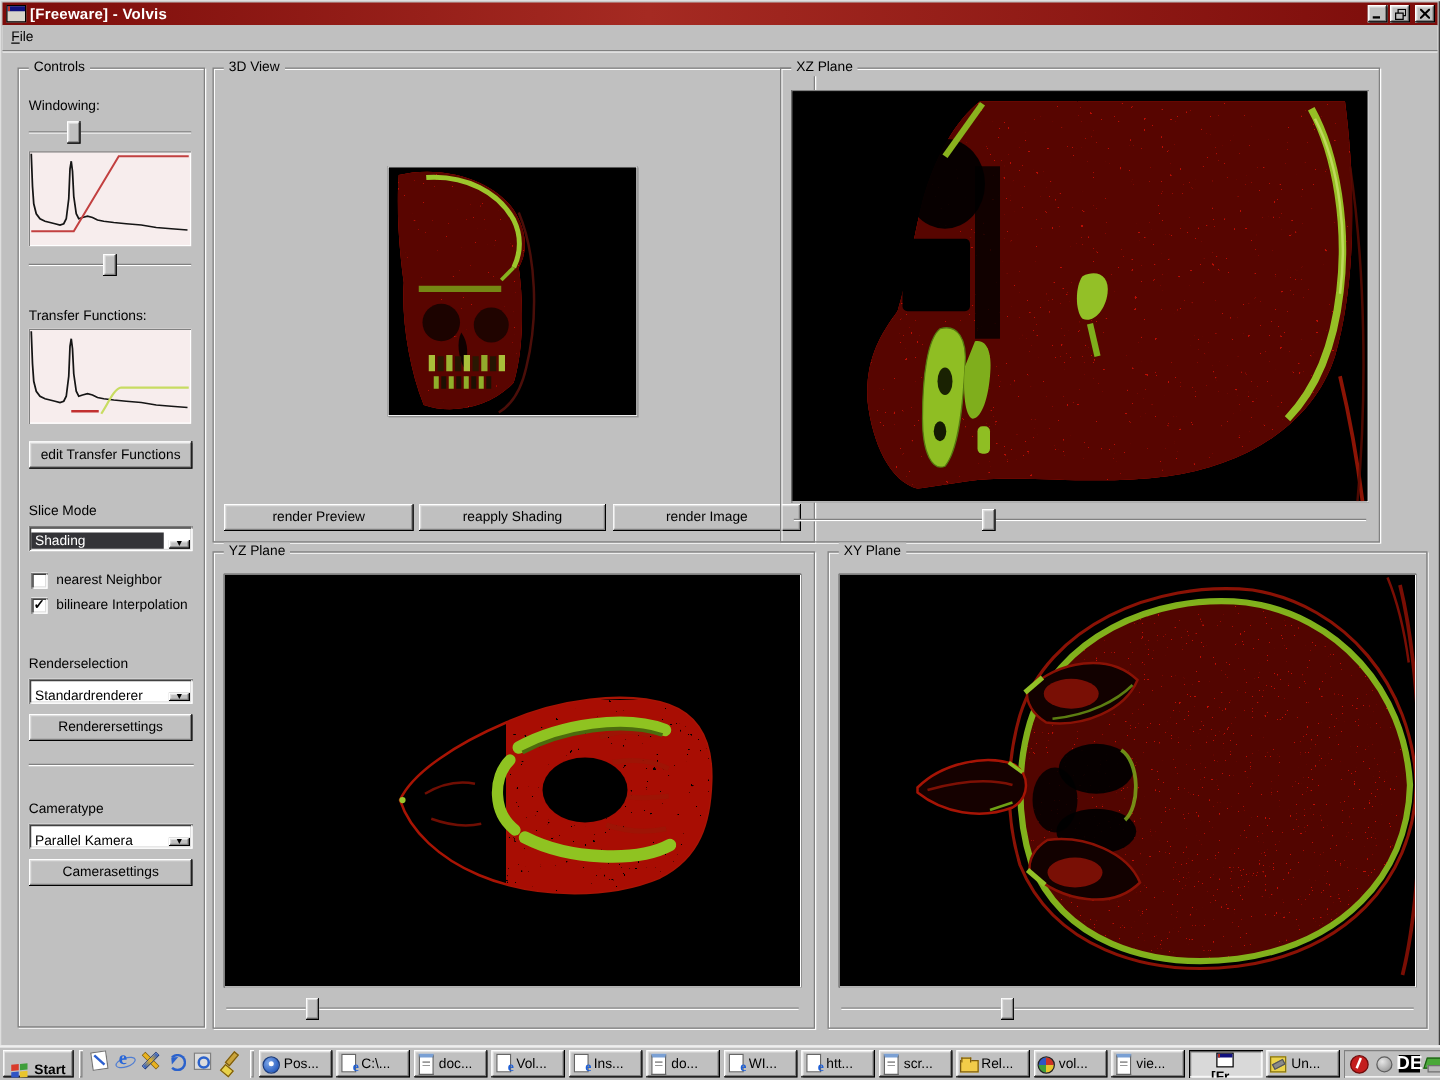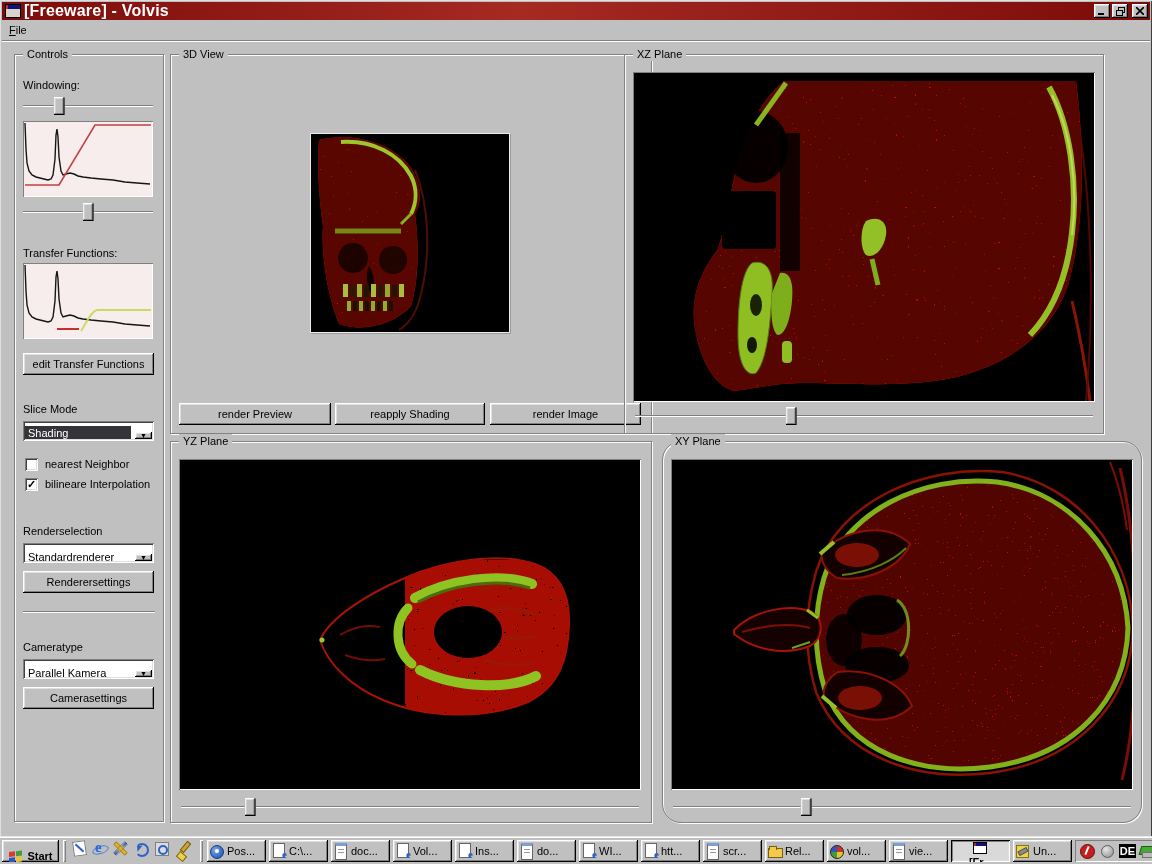--- a/index.html
+++ b/index.html
@@ -8,21 +8,21 @@
     box-shadow:inset 1px 1px 0 #dfdfdf, inset -1px -1px 0 #404040;}
   
   .r3{background:#c0c0c0;box-shadow:inset -1px -1px 0 #000,inset 1px 1px 0 #fff,inset -2px -2px 0 #808080,inset 2px 2px 0 #dfdfdf;}
   
   .titlebar{position:absolute;left:2px;top:2px;right:2px;height:18px;
     background:linear-gradient(90deg,#7c0c0a,#a52a22 45%,#7c0c0a);
     display:flex;align-items:center;padding:0 2px;}
   .app-icon{width:16px;height:14px;margin:0 3px 0 1px;flex:none;position:relative;}
   .app-icon::before{content:"";position:absolute;left:0;top:0;width:14px;height:12px;background:#d8d4cc;border:1px solid #000;}
   .app-icon::after{content:"";position:absolute;left:1px;top:1px;width:14px;height:4px;background:#10107e;box-shadow:inset 2px 0 0 #c03028;}
-  .title-text{flex:1;color:#fff;font-weight:bold;font-size:16px;letter-spacing:.2px;white-space:nowrap;overflow:hidden;}
+  .title-text{flex:1;color:#fff;font-weight:bold;font-size:12px;letter-spacing:.2px;white-space:nowrap;overflow:hidden;}
   .winbtn{width:16px;height:14px;margin-left:2px;display:flex;align-items:center;justify-content:center;flex:none;}
   .winbtn.gap{margin-left:4px;}
   .menubar{position:absolute;left:2px;top:20px;right:2px;height:20px;background:#c0c0c0;
     border-bottom:1px solid #808080;box-shadow:0 1px 0 #fff;display:flex;align-items:center;}
   .menu-item{padding:2px 7px;}
   .u{text-decoration:underline;}
   
   .group{position:absolute;border:1px solid #818181;box-shadow:inset 1px 1px 0 #fdfdfd,1px 1px 0 #fdfdfd;}
   .group-label{position:absolute;top:-8px;left:8px;background:#c0c0c0;padding:0 4px;line-height:14px;}
   
@@ -81,21 +81,21 @@
   .ic-star::after{content:"";position:absolute;left:1px;top:7px;width:15px;height:3px;background:linear-gradient(90deg,#2b5fd0,#e9b31f,#2b5fd0);transform:rotate(-45deg);box-shadow:0 0 0 .5px #17306e;}
   .ic-sync::before{content:"";position:absolute;left:2px;top:3px;width:10px;height:10px;border:2px solid #2b62cc;border-radius:50%;border-left-color:transparent;}
   .ic-sync::after{content:"";position:absolute;left:0;top:2px;border:4px solid transparent;border-right-color:#2b62cc;transform:rotate(40deg);}
   .ic-mag::before{content:"";position:absolute;left:1px;top:2px;width:12px;height:12px;background:#dcdcdc;border:1px solid #808080;}
   .ic-mag::after{content:"";position:absolute;left:4px;top:5px;width:6px;height:6px;border:2px solid #2b62cc;border-radius:50%;}
   .ic-brush::before{content:"";position:absolute;left:8px;top:1px;width:3px;height:10px;background:#caa43a;border:1px solid #7c5c10;transform:rotate(40deg);}
   .ic-brush::after{content:"";position:absolute;left:2px;bottom:2px;width:7px;height:5px;background:#e8d24a;border:1px solid #7c5c10;transform:rotate(40deg);}
   .ic-ati::before{content:"";position:absolute;left:1px;top:1px;width:13px;height:13px;border-radius:50%;background:#c41e1e;border:1px solid #6e0b0b;}
   .ic-ati::after{content:"";position:absolute;left:7px;top:3px;width:2px;height:9px;background:#fff;transform:rotate(22deg);}
   .ic-dev::before{content:"";position:absolute;left:2px;top:2px;width:11px;height:11px;border-radius:50%;background:radial-gradient(circle at 35% 30%,#e6e6e6,#8a8a8a);border:1px solid #5e5e5e;}
-  .kbd-de{width:17px;height:14px;background:#000;color:#fff;display:flex;align-items:center;justify-content:center;font-size:11px;font-weight:bold;flex:none;margin-right:3px;}
+  .kbd-de{width:17px;height:14px;background:#000;color:#fff;display:flex;align-items:center;justify-content:center;font-size:15px;font-weight:bold;flex:none;margin-right:3px;}
   .ic-green::before{content:"";position:absolute;left:1px;top:3px;width:12px;height:7px;background:#49a838;border:1px solid #1d5c14;transform:skewX(-18deg);}
   .ic-green::after{content:"";position:absolute;left:3px;bottom:1px;width:11px;height:4px;background:#b9b9b9;border:1px solid #707070;}
 </style>
 </head>
 <body>
 
 <div id="screen">
 
   <div class="titlebar">
     <span class="app-icon"></span>
@@ -335,21 +335,21 @@
         <path d="M238,142 C270,125 318,117 350,128" fill="none" stroke="#4c6b0e" stroke-width="3"></path>
         <circle cx="142" cy="180" r="2.5" fill="#9cc62c"></circle>
       </svg>
     </div>
     <div class="slider" style="left:10px;top:356px;width:458px;">
       <div class="groove"></div>
       <div class="thumb r3" style="left: 15%;"></div>
     </div>
   </div>
 
-  <div class="group" style="left:662px;top:441px;width:478px;height:380px;border-radius:19px;">
+  <div class="group" style="left:662px;top:441px;width:478px;height:380px;">
     <span class="group-label">XY Plane</span>
     <div class="well" style="left:8px;top:17px;width:462px;height:331px;">
       <svg width="460" height="329" viewBox="0 0 460 329">
         <defs>
           <filter id="xya" x="0" y="0" width="100%" height="100%" color-interpolation-filters="sRGB">
             <feTurbulence type="fractalNoise" baseFrequency="0.5" numOctaves="3" seed="5"></feTurbulence>
             <feColorMatrix type="matrix" values="0 0 0 0 0.76  0 0 0 0 0.05  0 0 0 0 0.01  10 10 10 -13.2 0"></feColorMatrix>
           </filter>
           <filter id="xyb" x="0" y="0" width="100%" height="100%" color-interpolation-filters="sRGB">
             <feTurbulence type="fractalNoise" baseFrequency="0.6" numOctaves="2" seed="9"></feTurbulence>

